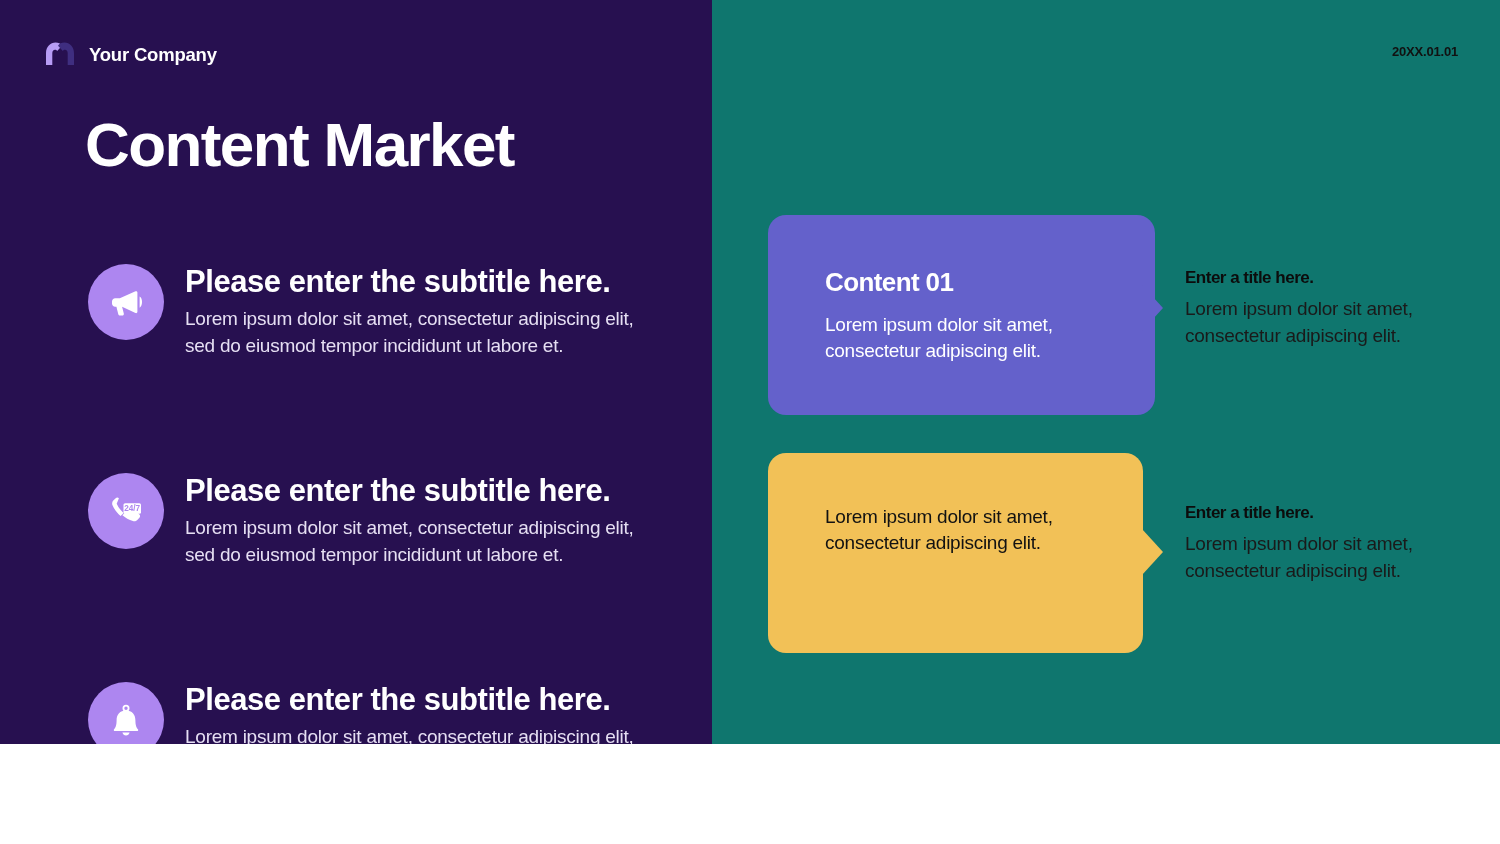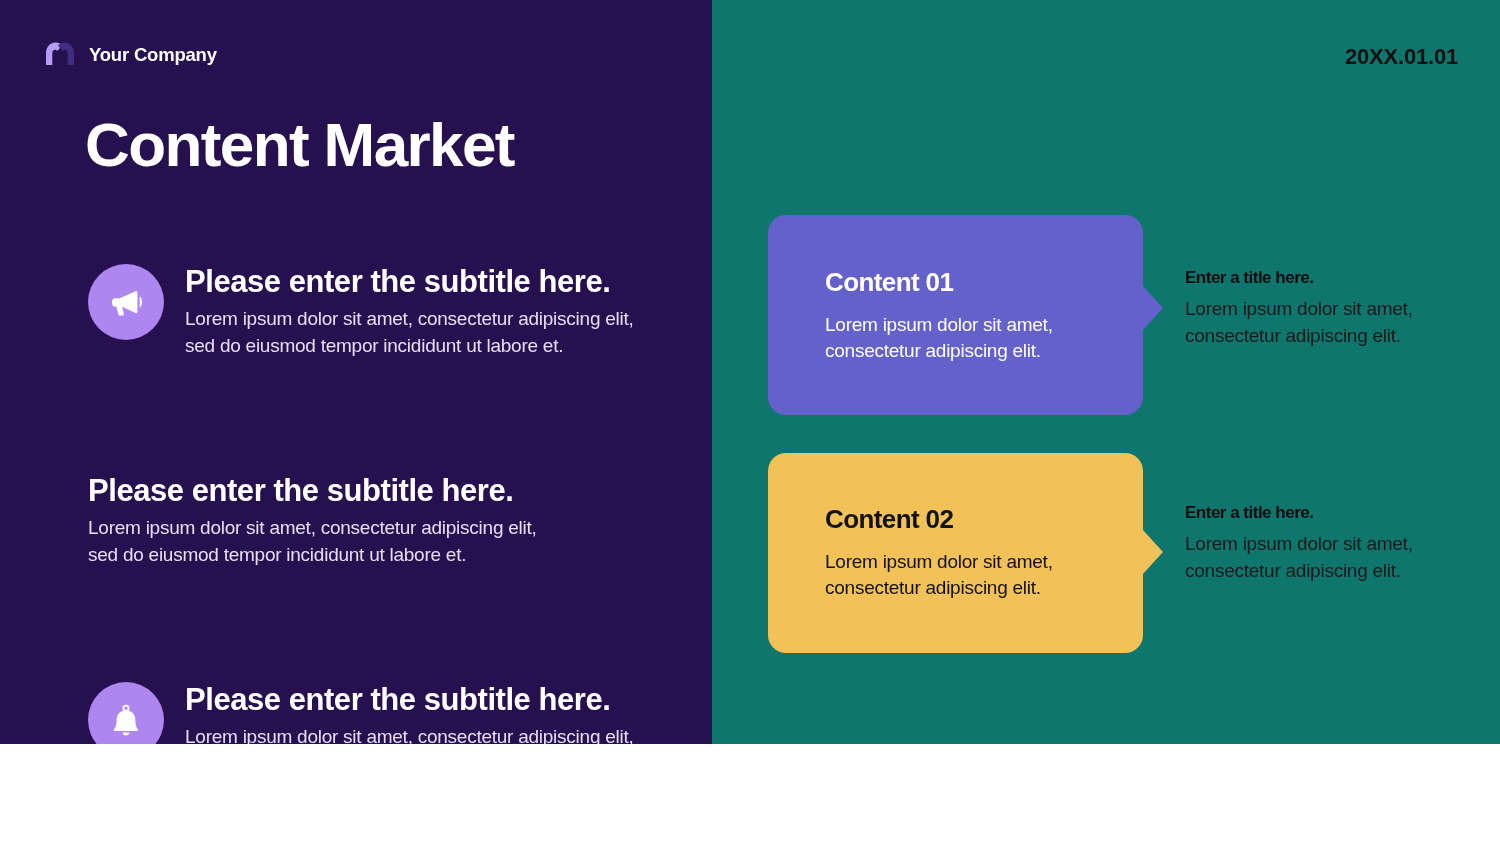--- a/index.html
+++ b/index.html
@@ -111,21 +111,21 @@
     line-height: 1.42;
     letter-spacing: -0.25px;
     max-width: 470px;
   }
 
   
   #date-label {
     position: absolute;
     right: 42px;
     top: 44px;
-    font-size: 22px;
+    font-size: 13px;
     font-weight: bold;
     color: #111111;
     letter-spacing: -0.2px;
   }
 
   .content-row {
     position: absolute;
     left: 768px;
     width: 690px;
   }
@@ -141,21 +141,21 @@
     border-radius: 18px;
   }
   .callout-card .tail {
     position: absolute;
     left: 374px;
     width: 0;
     height: 0;
     border-top: 23px solid transparent;
     border-bottom: 23px solid transparent;
   }
-  #card-0 { background: #6461cb; }
+  #card-0 { background: #6461cb; padding-left: 12px; }
   #card-0 .tail {
     top: 70px;
     border-left: 21px solid #6461cb;
   }
   #card-1 { background: #f2c157; }
   #card-1 .tail {
     top: 76px;
     border-left: 21px solid #f2c157;
   }
 
@@ -232,20 +232,28 @@
           <path d="M33.6 14.6 L33.6 25.7 C35.1 24.9 36 23 36 20.1 C36 17.3 35.1 15.4 33.6 14.6 Z" fill="#ffffff"></path>
         </svg>
       </div>
       <div class="feature-text">
         <div class="feature-title">Please enter the subtitle here.</div>
         <div class="feature-desc">Lorem ipsum dolor sit amet, consectetur adipiscing elit, sed do eiusmod tempor incididunt ut labore et.</div>
       </div>
     </div>
 
     <div class="feature-item">
+      <div class="feature-icon">
+        <svg width="42" height="42" viewBox="0 0 42 42" xmlns="http://www.w3.org/2000/svg">
+          <path d="M13.9 8.2 C13.0 7.3 11.6 7.3 10.7 8.2 L8.3 10.6 C7.1 11.8 6.8 13.6 7.5 15.2 C9.3 19.3 12.1 23.0 15.6 26.0 L18.6 23.0 C15.6 20.4 13.2 17.2 11.7 13.7 Z" fill="#ffffff"></path>
+          <path d="M26.4 28.2 L23.4 31.2 C26.4 33.8 30.0 35.8 33.9 37.0 C35.5 37.5 37.2 37.1 38.3 35.9 L40.4 33.7 C41.3 32.8 41.3 31.4 40.4 30.5 L36.3 26.4 C35.4 25.5 34.0 25.5 33.1 26.4 L31.5 28.0 C29.8 28.4 28.0 28.5 26.4 28.2 Z" fill="#ffffff" transform="translate(-6,-6)"></path>
+          <rect x="18.5" y="13.2" width="17.5" height="10.6" rx="1.6" fill="#ffffff"></rect>
+          <text x="27.2" y="21.0" font-family="'Liberation Sans', sans-serif" font-size="8.2" font-weight="bold" fill="#ad86f0" text-anchor="middle">24/7</text>
+        </svg>
+      </div>
       <div class="feature-text">
         <div class="feature-title">Please enter the subtitle here.</div>
         <div class="feature-desc">Lorem ipsum dolor sit amet, consectetur adipiscing elit, sed do eiusmod tempor incididunt ut labore et.</div>
       </div>
     </div>
 
     <div class="feature-item">
       <div class="feature-icon">
         <svg width="38" height="38" viewBox="0 0 38 38" xmlns="http://www.w3.org/2000/svg">
           <circle cx="19" cy="7.2" r="2.6" fill="none" stroke="#ffffff" stroke-width="1.8"></circle>
@@ -274,21 +282,20 @@
     <div class="side-note" id="note-0">
       <div class="note-title">Enter a title here.</div>
       <div class="note-desc">Lorem ipsum dolor sit amet, consectetur adipiscing elit.</div>
     </div>
   </div>
 
   <div class="content-row" id="content-row-1">
     <div class="callout-card" id="card-1">
       <div class="tail"></div>
       <div class="card-inner">
-        <div class="card-title">Content 02</div>
         <div class="card-desc">Lorem ipsum dolor sit amet, consectetur adipiscing elit.</div>
       </div>
     </div>
     <div class="side-note" id="note-1">
       <div class="note-title">Enter a title here.</div>
       <div class="note-desc">Lorem ipsum dolor sit amet, consectetur adipiscing elit.</div>
     </div>
   </div>
 
 </div>

